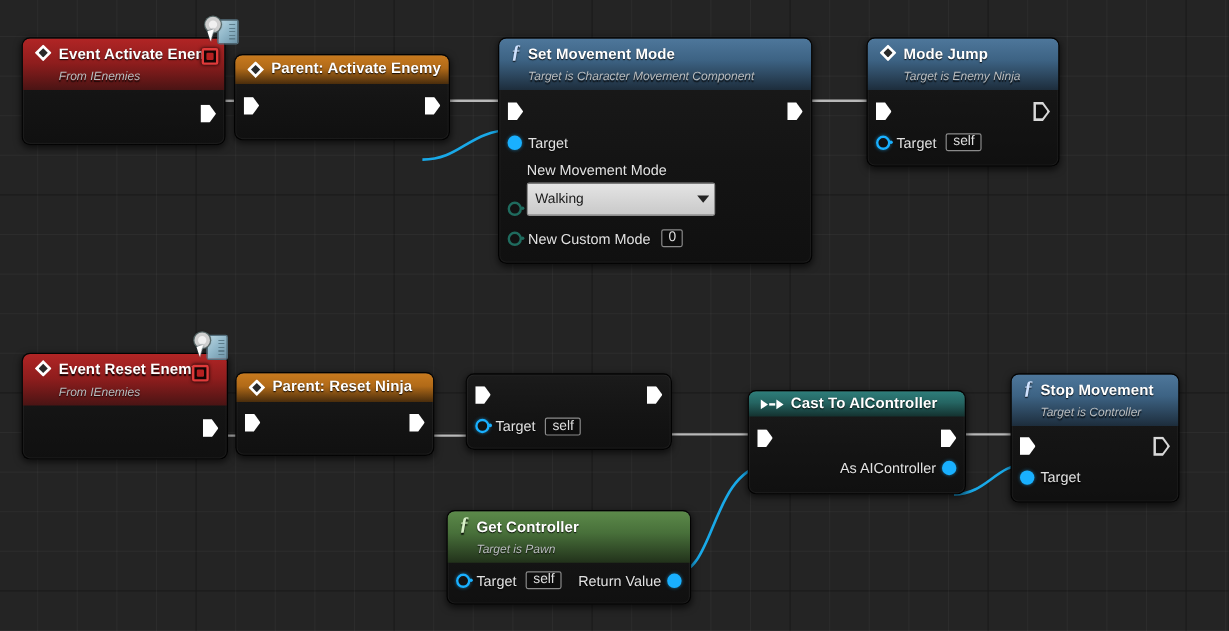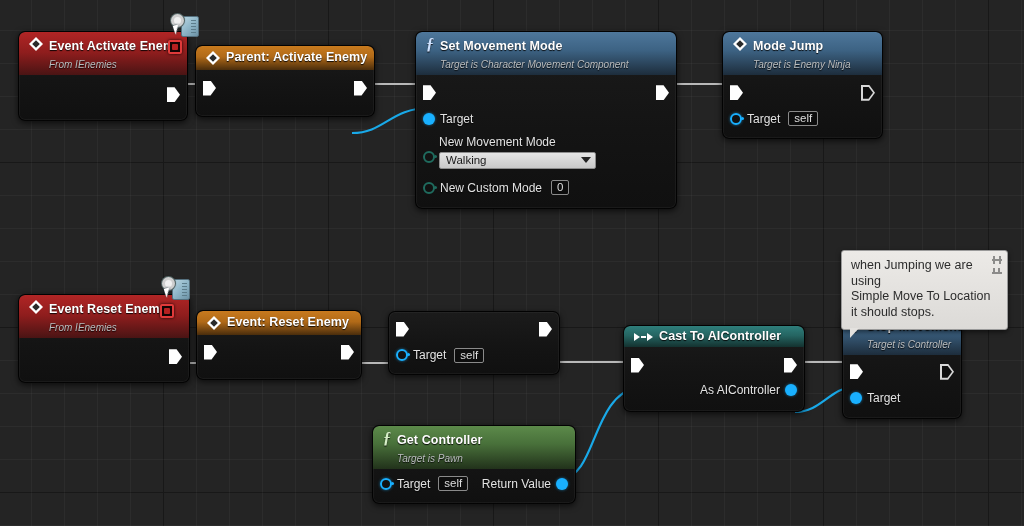--- a/index.html
+++ b/index.html
@@ -110,21 +110,21 @@
   .numbox {
     font-size: 11.5px; color: #dedede; border: 1px solid #8a8a8a;
     background: rgba(0,0,0,.25); padding: 0px 5px 1px; border-radius: 2px; margin-left: 4px; min-width: 15px;
     text-align: center;
   }
 
   .widget-col { display: flex; flex-direction: column; gap: 1px; padding-left: 4px; }
   .widget-label { font-size: 12px; color: #e2e2e2; text-shadow: 0 1px 1px rgba(0,0,0,.8); }
   .combo {
     margin-top: 2px;
-    width: 157px; height: 17px;
+    width: 157px; height: 28px;
     background: linear-gradient(to bottom, #e4e4e4, #c9c9c9);
     border: 1px solid #8d8d8d; border-radius: 2px;
     display: flex; align-items: center; justify-content: space-between;
     padding: 0 4px 0 6px;
     font-size: 11.5px; color: #1a1a1a;
   }
   .caret { width: 0; height: 0; border-left: 5px solid transparent; border-right: 5px solid transparent;
            border-top: 6px solid #232323; }
 
   
@@ -307,21 +307,21 @@
         <div class="rpins">
             <span class="pin-exec"></span>
           </div>
       </div>
       <div class="row" style="margin-top:4px;">
         <div class="lpins">
           <span class="pin-obj"></span>
           <span class="plabel">Target</span>
         </div>
       </div>
-      <div class="row" style="margin-top:5px; align-items:flex-start;">
+      <div class="row" style="margin-top:5px; align-items:flex-end;">
         <div class="lpins" style="align-items:flex-start; padding-top:16px;">
           <span class="pin-enum"></span>
         </div>
         <div class="widget-col">
           <span class="widget-label">New Movement Mode</span>
           <div class="combo">
             <span>Walking</span>
             <span class="caret"></span>
           </div>
         </div>
@@ -382,21 +382,21 @@
   <div class="evbadge" style="left:160px; top:277px;">
     <span class="card"></span>
     <span class="gear"></span>
     <span class="cursor"></span>
   </div>
   <div class="evstop" style="left:160px; top:304px;"></div>
 
   <div class="node" style="left:196px; top:310px; width:166px;">
     <div class="nhead h-parent">
       <span class="ico-diamond"></span>
-      <span class="ntitle">Event: Reset Enemy</span>
+      <span class="ntitle">Parent: Reset Ninja</span>
     </div>
     <div class="nbody" style="height:44px;">
       <div class="row exec" style="position:absolute; left:0; top:5px;">
         <div class="lpins">
             <span class="pin-exec"></span>
           </div>
       </div>
       <div class="row exec" style="position:absolute; right:0; top:5px;">
         <div class="rpins">
             <span class="pin-exec"></span>
@@ -468,21 +468,21 @@
       </div>
       <div class="row" style="margin-top:3px;">
         <div class="rpins">
           <span class="plabel">As AIController</span>
           <span class="pin-obj"></span>
         </div>
       </div>
     </div>
   </div>
 
-  <div class="node" style="left:842px; top:311px; width:120px;">
+  <div class="node" style="left:842px; top:311px; width:141px;">
     <div class="nhead h-func tall">
       <span class="ico-f">ƒ</span>
       <span class="htext">
         <span class="ntitle">Stop Movement</span><br>
         <span class="nsub">Target is Controller</span>
       </span>
     </div>
     <div class="nbody" style="padding-top:5px; padding-bottom:10px;">
       <div class="row exec">
         <div class="lpins">
@@ -494,24 +494,14 @@
       </div>
       <div class="row" style="margin-top:4px;">
         <div class="lpins">
           <span class="pin-obj"></span>
           <span class="plabel">Target</span>
         </div>
       </div>
     </div>
   </div>
 
-  <div class="bubble" style="left:841px; top:250px; width:167px;">
-    <div class="tools">
-      <span class="tool-pin"></span>
-      <span class="tool-wave"></span>
-    </div>
-    <div>when Jumping we are using</div>
-    <div>Simple Move To Location</div>
-    <div>it should stops.</div>
-    <span class="tail"></span>
-  </div>
 
 </div>
 
 </body></html>

